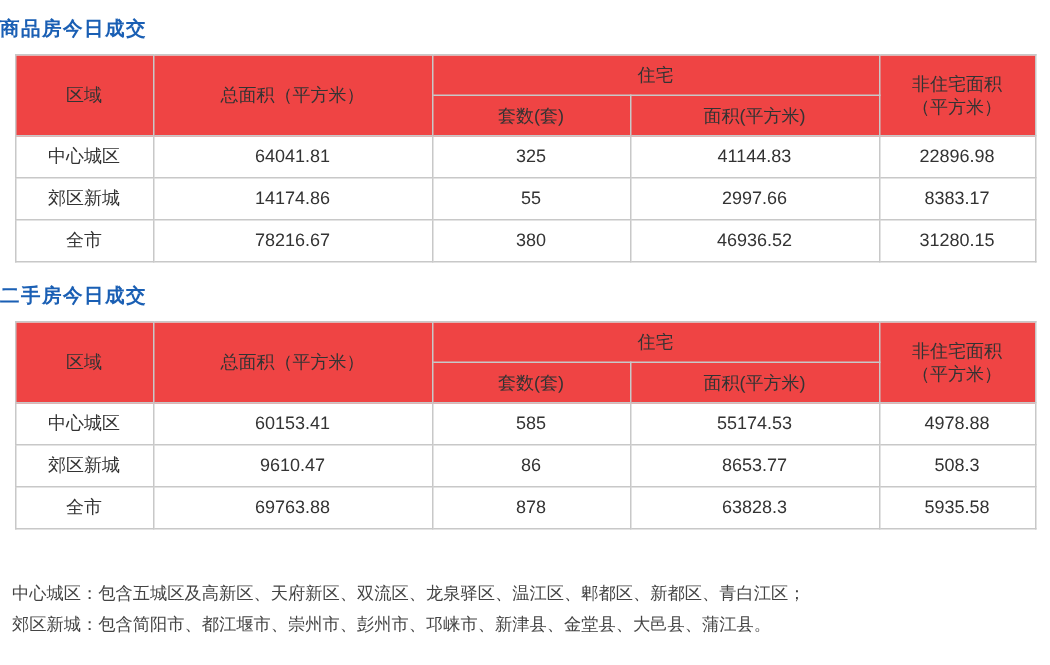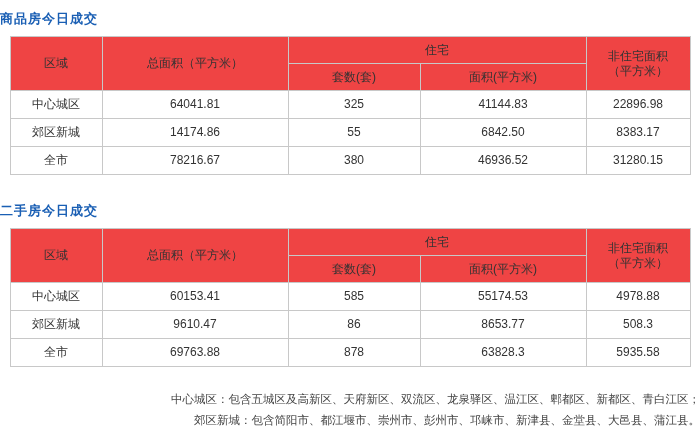--- a/index.html
+++ b/index.html
@@ -22,21 +22,21 @@
     padding: 0;
   }
   .section-title {
     text-align: left;
     color: #1a5fb4;
     font-size: 13px;
     font-weight: bold;
     letter-spacing: 1px;
   }
   .title-1 { margin-top: 10px; margin-bottom: 8px; }
-  .title-2 { margin-top: 27px; margin-bottom: 8px; }
+  .title-2 { margin-top: 13px; margin-bottom: 8px; }
 
   table.data {
     border-collapse: collapse;
     width: 680px;
     margin: 0 auto;
     table-layout: fixed;
     font-size: 12px;
     background: #ffffff;
   }
   table.data th, table.data td {
@@ -63,25 +63,24 @@
   .col-sets { width: 132px; }
   .col-area { width: 166px; }
   .col-nonres { width: 104px; }
 
   .th-tall { height: 52px; }
   .th-sub { height: 26px; }
 
   .unit-line { display: block; }
 
   .notes {
-    margin: 22px 0 0 8px;
+    margin: 33px 0 0 8px;
     font-size: 11.5px;
     color: #444444;
     line-height: 1.85;
-    text-align: right;
   }
   .notes div { white-space: nowrap; }
 </style>
 </head>
 <body>
 
 <div class="page">
 
   <div class="section-title title-1">商品房今日成交</div>
 
@@ -113,21 +112,21 @@
         <td>中心城区</td>
         <td>64041.81</td>
         <td>325</td>
         <td>41144.83</td>
         <td>22896.98</td>
       </tr>
       <tr>
         <td>郊区新城</td>
         <td>14174.86</td>
         <td>55</td>
-        <td>6842.50</td>
+        <td>2997.66</td>
         <td>8383.17</td>
       </tr>
       <tr>
         <td>全市</td>
         <td>78216.67</td>
         <td>380</td>
         <td>46936.52</td>
         <td>31280.15</td>
       </tr>
     </tbody>

